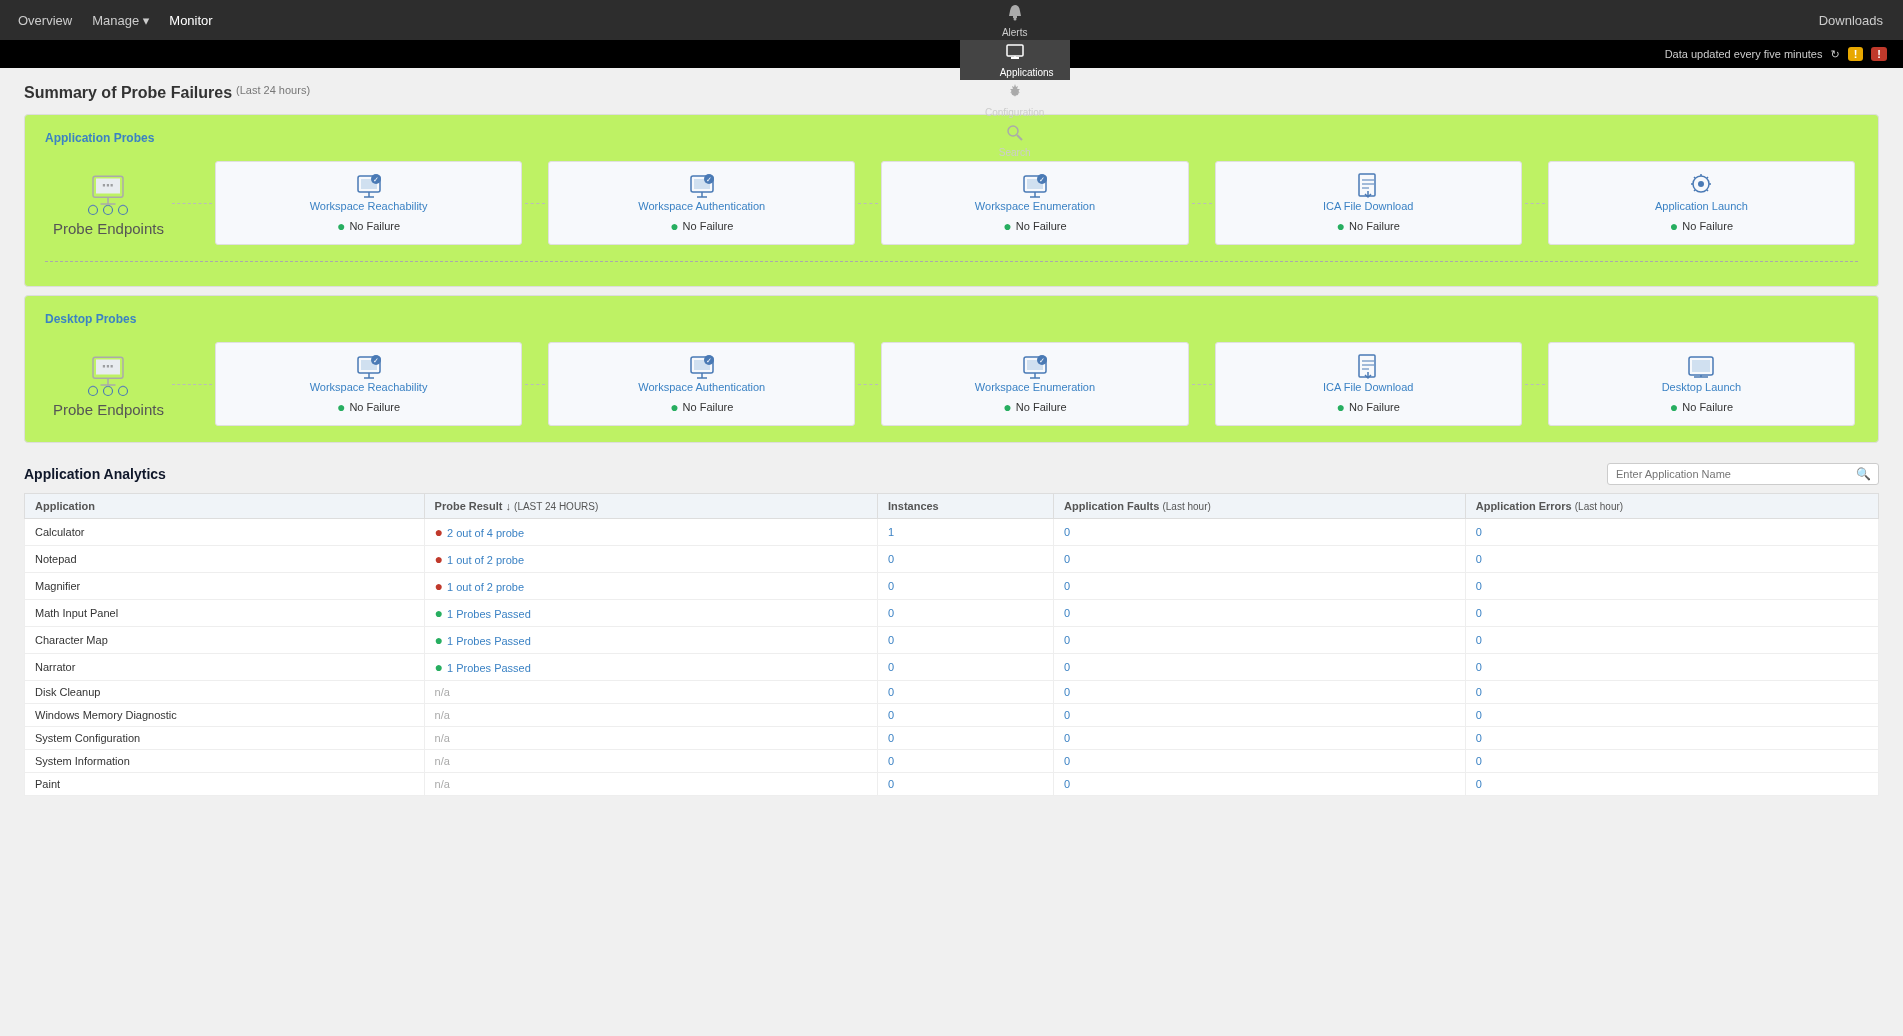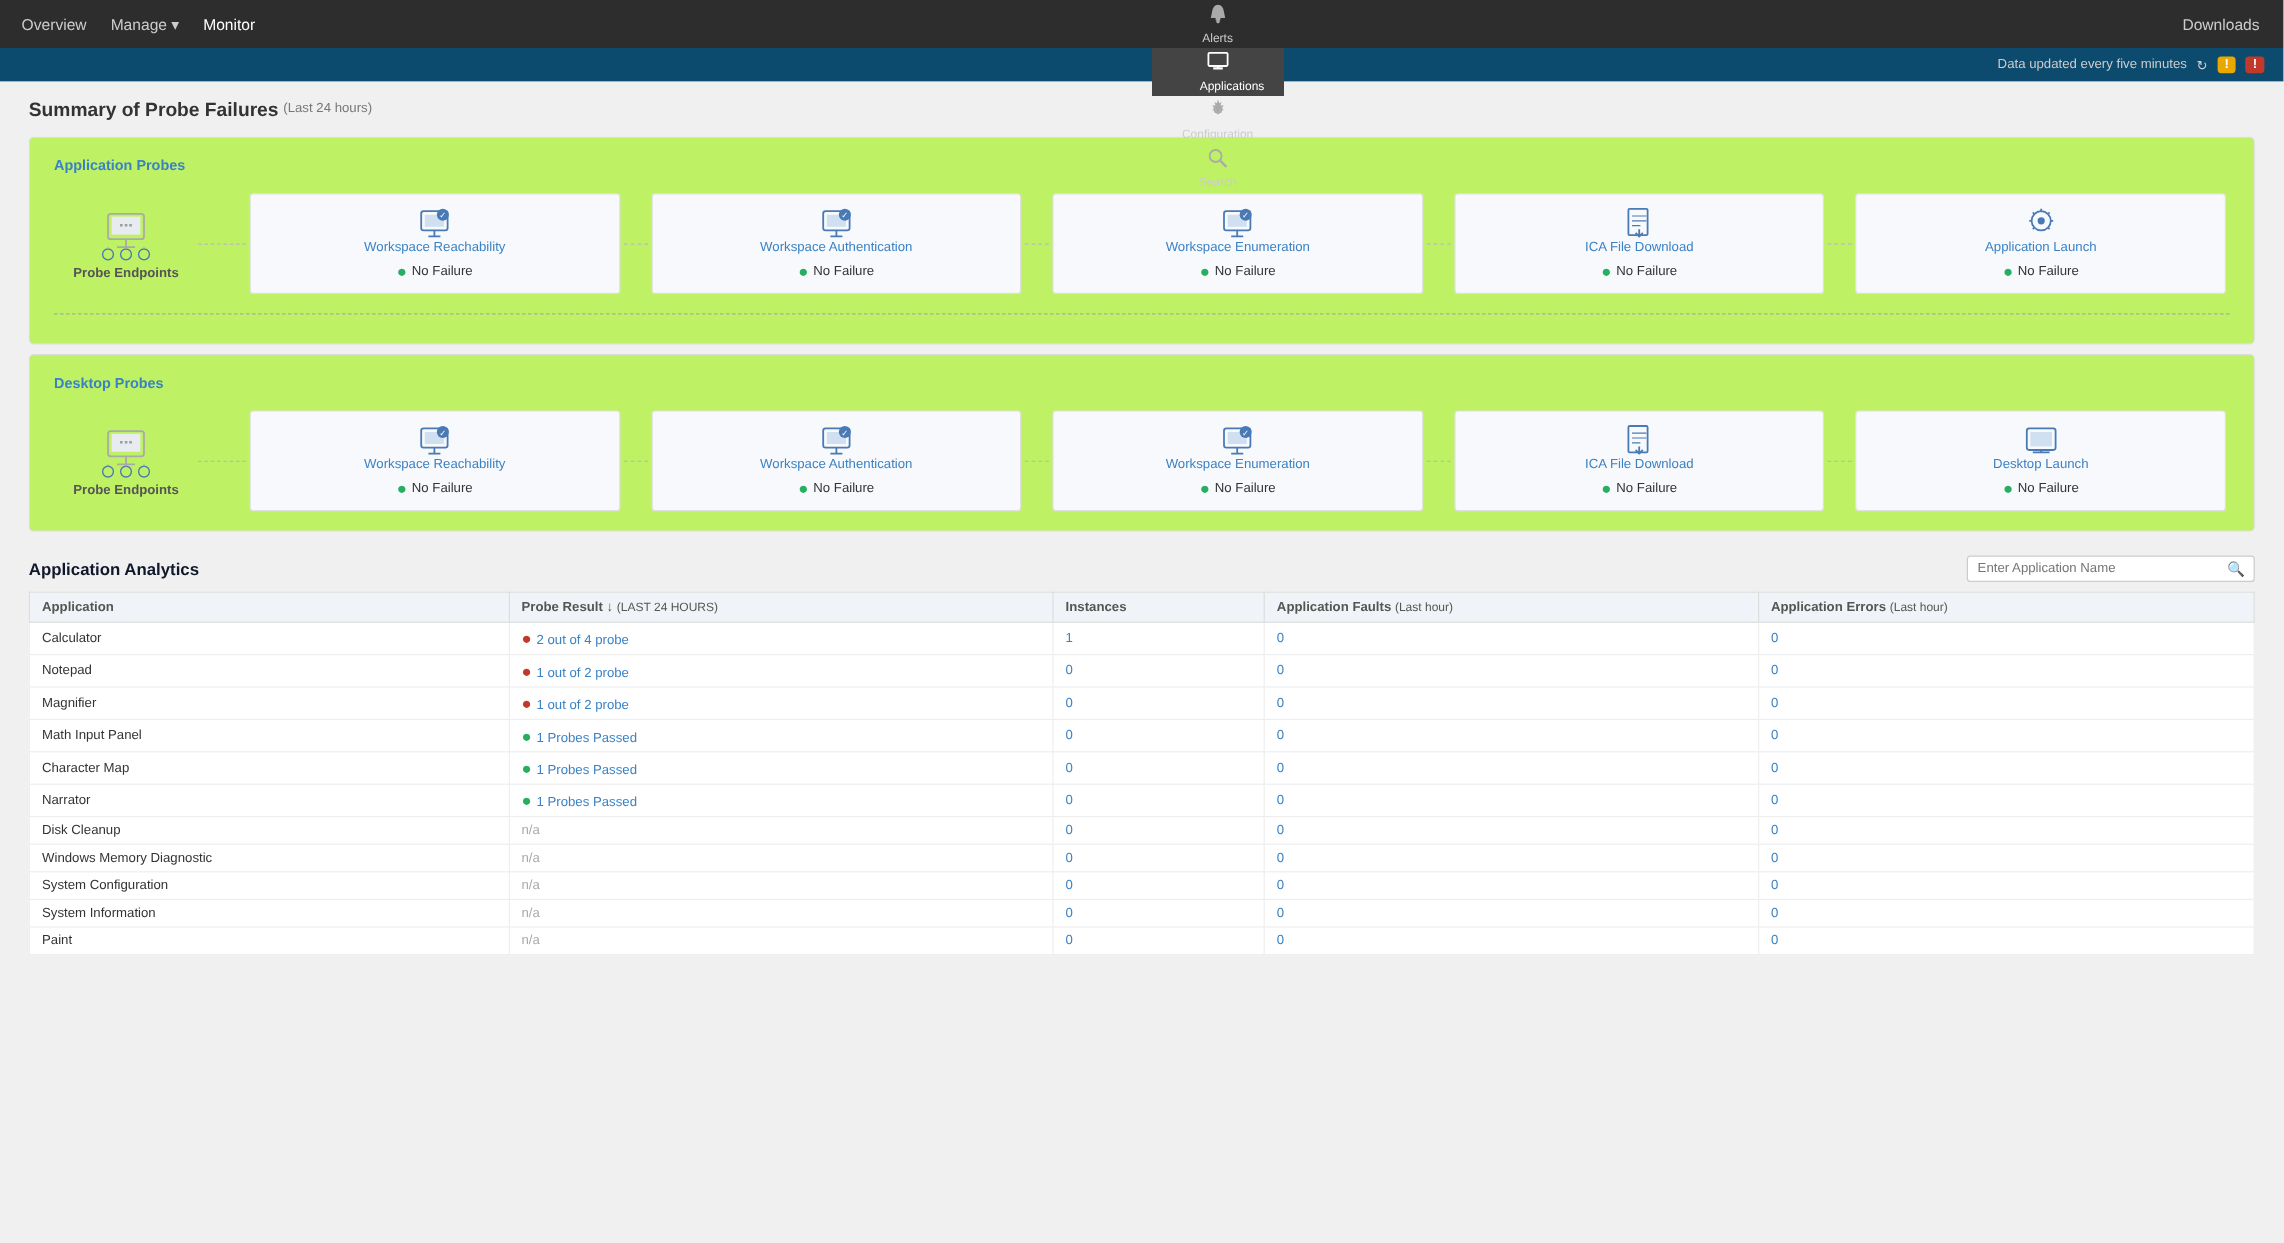--- a/index.html
+++ b/index.html
@@ -35,21 +35,21 @@
       font-size: 10px;
       gap: 2px;
       height: 40px;
     }
     .nav-icon-btn.active { color: #fff; background: #444; }
     .nav-icon-btn .icon-svg { font-size: 16px; }
     .top-nav .nav-right { display: flex; align-items: center; color: #ccc; font-size: 13px; padding: 0 10px; }
 
     
     .status-bar {
-      background: #0c4a6e;
+      background: #000000;
       height: 28px;
       display: flex;
       align-items: center;
       justify-content: flex-end;
       padding: 0 16px;
       gap: 8px;
       font-size: 11px;
       color: #ccc;
     }
     .status-badge-warning {
@@ -100,23 +100,22 @@
       gap: 0;
     }
     .probe-endpoints {
       display: flex;
       flex-direction: column;
       align-items: center;
       min-width: 120px;
       padding: 8px;
     }
     .probe-endpoints-label {
-      font-size: 11px;
+      font-size: 15px;
       color: #555;
-      font-weight: bold;
     }
     .probe-items {
       display: flex;
       flex: 1;
       gap: 0;
     }
     .probe-item {
       flex: 1;
       border: 1px solid #e0e0e0;
       border-radius: 3px;
@@ -162,21 +161,21 @@
       position: relative;
       display: flex;
       align-items: center;
     }
     .search-input {
       border: 1px solid #ccc;
       border-radius: 3px;
       padding: 4px 28px 4px 8px;
       font-size: 11px;
       color: #aaa;
-      width: 240px;
+      width: 272px;
       background: #fff;
     }
     .search-input-icon {
       position: absolute;
       right: 8px;
       color: #888;
       font-size: 12px;
     }
 
     

